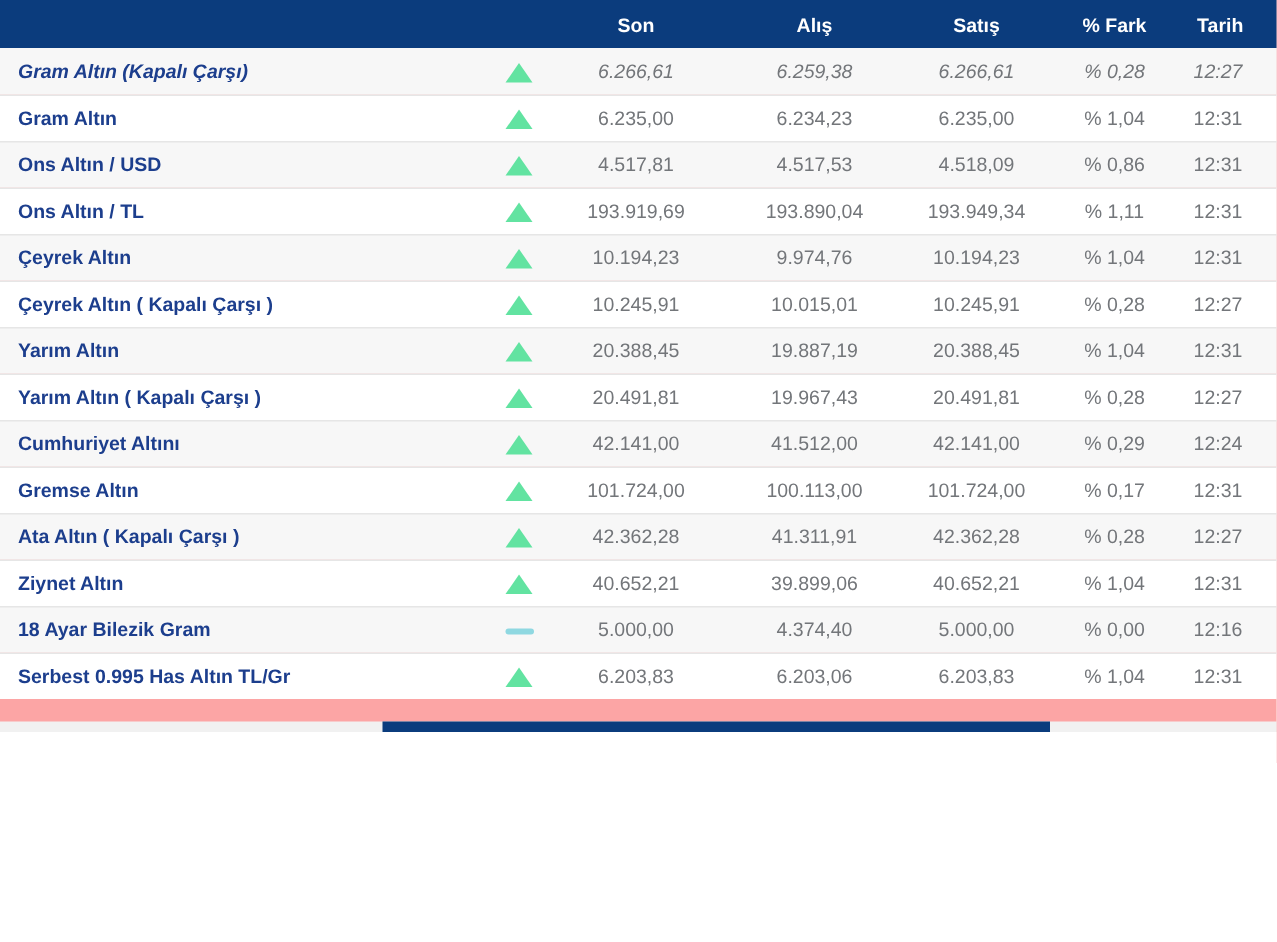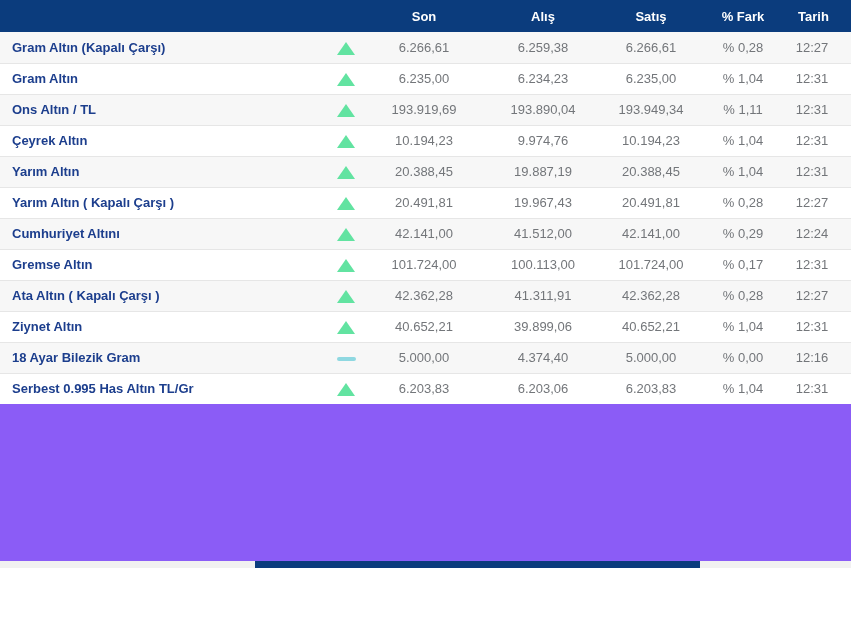--- a/index.html
+++ b/index.html
@@ -1,21 +1,21 @@
 <!DOCTYPE html>
 <html><head>
 <meta charset="utf-8">
 <style>
   * { margin: 0; padding: 0; box-sizing: border-box; }
   html, body { background: #ffffff; }
   body {
     font-family: "Liberation Sans", "DejaVu Sans", sans-serif;
     width: 851px; height: 628px; overflow: hidden;
   }
-  .page { width: 851px; height: 568px; position: relative; background: #8b5cf6; }
+  .page { width: 851px; height: 488px; position: relative; background: #fca5a5; }
 
   table.gold-table {
     width: 851px;
     border-collapse: collapse;
     table-layout: fixed;
   }
   col.c-name  { width: 322px; }
   col.c-arrow { width: 48px; }
   col.c-son   { width: 108px; }
   col.c-alis  { width: 130px; }
@@ -31,21 +31,21 @@
   thead th.tarih-cell { padding-right: 16px; }
 
   tbody tr { height: 31px; }
   tbody tr:nth-child(odd)  { background: #f7f7f7; }
   tbody tr:nth-child(even) { background: #ffffff; }
   tbody td {
     border-top: 1px solid #e6e6e6;
     vertical-align: middle; white-space: nowrap;
     font-size: 13px; color: #73767a; text-align: center;
   }
-  tbody tr:first-child td { border-top: none; }
+  tbody tr:first-child td { border-top: none; font-style: italic; }
   td.name-cell {
     text-align: left; padding-left: 12px;
     color: #1c3e8d; font-weight: bold; font-size: 13px;
   }
   td.tarih-cell { padding-right: 19px; }
   td.arrow-cell { text-align: center; }
 
   .trend-up {
     display: inline-block; width: 0; height: 0;
     border-left: 9px solid transparent;
@@ -107,36 +107,54 @@
         <tr>
     <td class="name-cell">Gram Altın</td>
     <td class="arrow-cell"><span class="trend-up"></span></td>
     <td class="val-son">6.235,00</td>
     <td class="val-alis">6.234,23</td>
     <td class="val-satis">6.235,00</td>
     <td class="val-fark">% 1,04</td>
     <td class="val-tarih tarih-cell">12:31</td>
   </tr>
         <tr>
+    <td class="name-cell">Ons Altın / USD</td>
+    <td class="arrow-cell"><span class="trend-up"></span></td>
+    <td class="val-son">4.517,81</td>
+    <td class="val-alis">4.517,53</td>
+    <td class="val-satis">4.518,09</td>
+    <td class="val-fark">% 0,86</td>
+    <td class="val-tarih tarih-cell">12:31</td>
+  </tr>
+        <tr>
     <td class="name-cell">Ons Altın / TL</td>
     <td class="arrow-cell"><span class="trend-up"></span></td>
     <td class="val-son">193.919,69</td>
     <td class="val-alis">193.890,04</td>
     <td class="val-satis">193.949,34</td>
     <td class="val-fark">% 1,11</td>
     <td class="val-tarih tarih-cell">12:31</td>
   </tr>
         <tr>
     <td class="name-cell">Çeyrek Altın</td>
     <td class="arrow-cell"><span class="trend-up"></span></td>
     <td class="val-son">10.194,23</td>
     <td class="val-alis">9.974,76</td>
     <td class="val-satis">10.194,23</td>
     <td class="val-fark">% 1,04</td>
     <td class="val-tarih tarih-cell">12:31</td>
+  </tr>
+        <tr>
+    <td class="name-cell">Çeyrek Altın ( Kapalı Çarşı )</td>
+    <td class="arrow-cell"><span class="trend-up"></span></td>
+    <td class="val-son">10.245,91</td>
+    <td class="val-alis">10.015,01</td>
+    <td class="val-satis">10.245,91</td>
+    <td class="val-fark">% 0,28</td>
+    <td class="val-tarih tarih-cell">12:27</td>
   </tr>
         <tr>
     <td class="name-cell">Yarım Altın</td>
     <td class="arrow-cell"><span class="trend-up"></span></td>
     <td class="val-son">20.388,45</td>
     <td class="val-alis">19.887,19</td>
     <td class="val-satis">20.388,45</td>
     <td class="val-fark">% 1,04</td>
     <td class="val-tarih tarih-cell">12:31</td>
   </tr>

